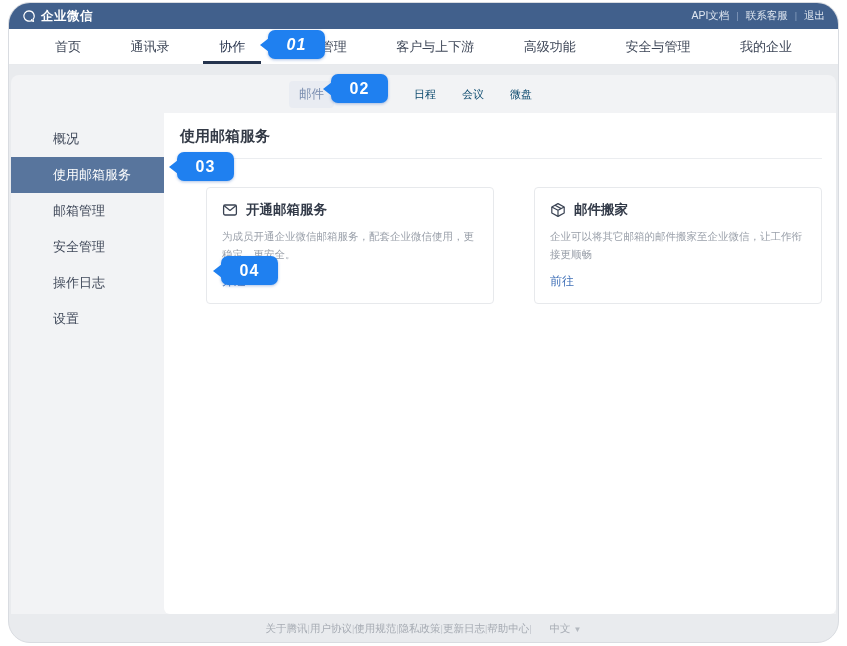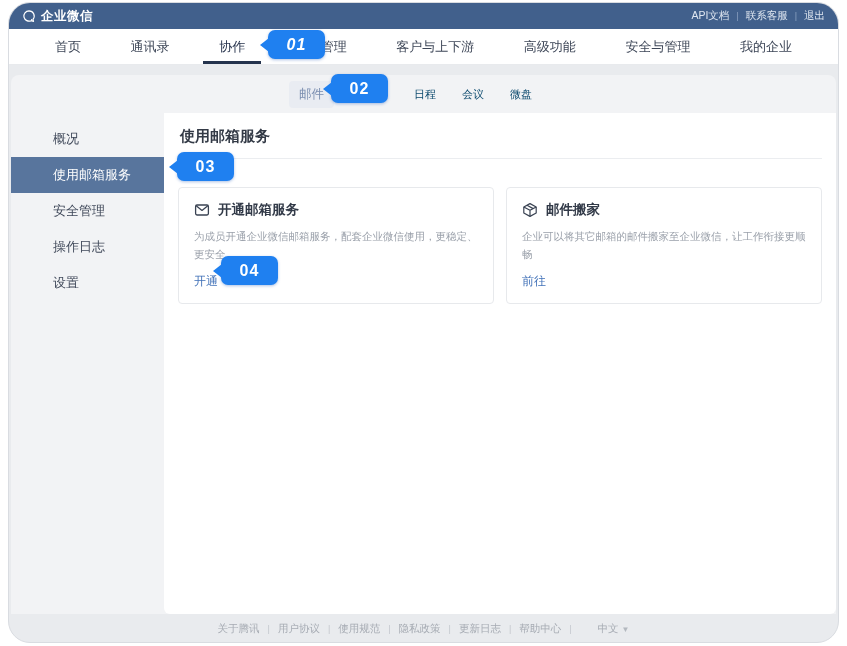--- a/index.html
+++ b/index.html
@@ -39,29 +39,29 @@
   .sidebar { width:153px; background:#f2f3f5; padding-top:8px; }
   .side-item { height:36px; line-height:36px; padding-left:42px; font-size:13px;
     color:#40495a; cursor:pointer; white-space:nowrap; }
   .side-item.selected { background:var(--selected,#58759d); color:#fff; }
 
   .main { flex:1; background:#fff; border-radius:0 0 6px 6px; padding:0 14px; }
   .page-title { font-size:15px; font-weight:bold; color:#333a46; padding:14px 2px 12px;
     border-bottom:1px solid #ebedf0; }
   .cards { display:flex; gap:12px; margin-top:28px; }
   .card { flex:1; height:117px; background:#fff; border:1px solid #e7e9ec; border-radius:4px;
-    padding:13px 15px; display:flex; flex-direction:column; }
+    padding:13px 15px; display:flex; flex-direction:column;margin-left:28px; }
   .card-head { display:flex; align-items:center; gap:8px; }
   .card-head svg { display:block; flex:none; }
   .card-title { font-size:13.5px; color:#323a48; font-weight:bold; }
   .card-desc { margin-top:9px; font-size:10.5px; color:#9aa0aa; line-height:1.7; }
   .card-link { margin-top:auto; font-size:12px; color:var(--link,#4272b8); cursor:pointer; width:max-content; }
 
   
-  .footer { height:29px; display:flex; align-items:center; justify-content:center; gap:8px;
+  .footer { height:29px; display:flex; align-items:center; justify-content:center; 
     font-size:10.5px; color:#a6abb3; }
   .footer .fsep { color:#c3c7cd; font-size:9px; }
   .footer .flink { cursor:pointer; }
   .lang { cursor:pointer;margin-left:18px; }
   .lang .caret { font-size:8px; color:#b3b8bf; }
 
   
   .badge { position:absolute; width:57px; height:29px; background:var(--accent,#1f80f0);
     border-radius:7px; color:#fff; font-size:16px; font-weight:bold; letter-spacing:1px;
     display:flex; align-items:center; justify-content:center; z-index:50;
@@ -115,20 +115,21 @@
       <div class="tab-spacer" data-interactable="false"></div>
       <div class="tab" data-interactable="true">日程</div>
       <div class="tab" data-interactable="true">会议</div>
       <div class="tab" data-interactable="true">微盘</div>
     </div>
 
     <div class="bodyrow" data-interactable="false">
       <div class="sidebar" data-interactable="false">
         <div class="side-item" data-interactable="true">概况</div>
         <div class="side-item selected" data-interactable="true">使用邮箱服务</div>
+        <div class="side-item" data-interactable="true">邮箱管理</div>
         <div class="side-item" data-interactable="true">安全管理</div>
         <div class="side-item" data-interactable="true">操作日志</div>
         <div class="side-item" data-interactable="true">设置</div>
       </div>
 
       <div class="main" data-interactable="false">
         <div class="page-title" data-interactable="false">使用邮箱服务</div>
 
         <div class="cards" data-interactable="false">
           <div class="card" data-interactable="false">

